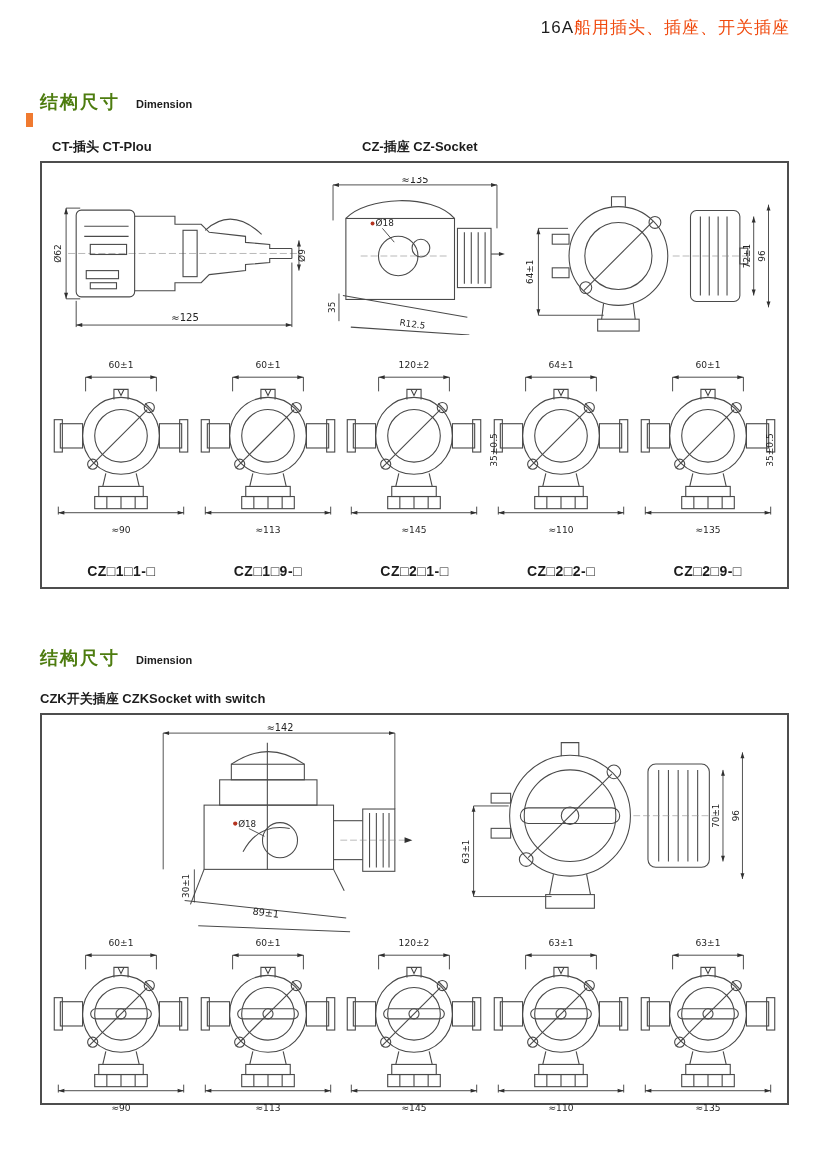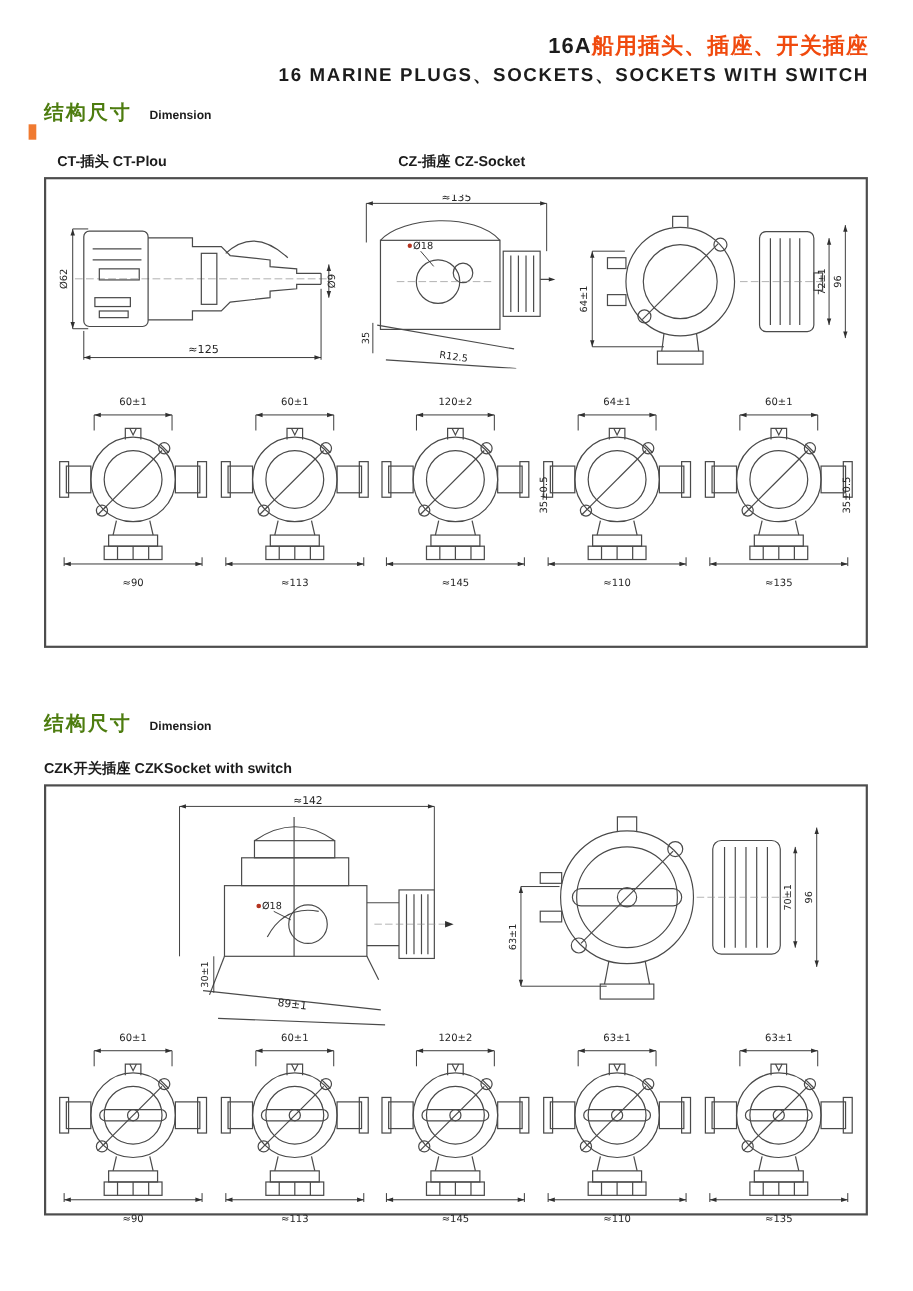--- a/index.html
+++ b/index.html
@@ -3,21 +3,21 @@
 <meta charset="utf-8">
 <style>
   * { margin:0; padding:0; box-sizing:border-box; }
   html,body { background:#ffffff; }
   body {
     width:830px; height:1174px; position:relative; overflow:hidden;
     font-family:"Liberation Sans","DejaVu Sans",sans-serif; color:#1c1c1c;
   }
   
   .title-block { position:absolute; top:16px; left:42px; right:40px; text-align:right; }
-  .title-line1 { font-size:20px; font-weight:bold; letter-spacing:1px; white-space:nowrap;margin-top:12px; }
+  .title-line1 { font-size:17px; font-weight:normal; letter-spacing:1px; white-space:nowrap; }
   .title-line1 .cn { color:#f04a0e; }
   .title-line2 { font-size:17px; font-weight:bold; letter-spacing:1.5px; margin-top:2px; white-space:nowrap; }
   .section-heading { position:absolute; left:40px; white-space:nowrap; }
   .section-heading .cn { color:#4d7c0f; font-size:18px; font-weight:bold; letter-spacing:2px; }
   .section-heading .en { color:#1c1c1c; font-size:11px; font-weight:bold; margin-left:16px; }
   #heading1 { top:90px; }
   #heading2 { top:646px; }
   .orange-tick { position:absolute; left:26px; top:113px; width:7px; height:14px; background:#f07a30; }
   .sub-labels { position:absolute; left:52px; top:138px; width:750px; font-size:13px; font-weight:bold; }
   .sub-labels .lbl-right { position:absolute; left:310px; top:0; }
@@ -87,21 +87,20 @@
       <polygon class="arr" points="8,138 14,136 14,140"></polygon>
         <polygon class="arr" points="132,138 126,136 126,140"></polygon>
       <line class="dl" x1="8" y1="132" x2="8" y2="140"></line>
         <line class="dl" x1="132" y1="132" x2="132" y2="140"></line>
     </symbol>
   </defs>
 </svg>
 
 <div class="title-block">
   <div class="title-line1"><span>16A</span><span class="cn">船用插头、插座、开关插座</span></div>
-  <div class="title-line2">16 MARINE PLUGS、SOCKETS、SOCKETS WITH  SWITCH</div>
 </div>
 
 <div class="section-heading" id="heading1">
   <span class="cn">结构尺寸</span><span class="en">Dimension</span>
 </div>
 <div class="orange-tick"></div>
 <div class="sub-labels">
   <span>CT-插头  CT-Plou</span>
   <span class="lbl-right">CZ-插座  CZ-Socket</span>
 </div>
@@ -228,20 +227,27 @@
       <text x="70" y="172" text-anchor="middle">≈110</text>
     </svg>
     <svg viewBox="0 0 140 178" width="142" height="180">
       <text x="70" y="9" text-anchor="middle">60±1</text>
       <use href="#sym-socket" x="0" y="14" width="140" height="140"></use>
       <text transform="rotate(-90 134 90)" x="134" y="90" text-anchor="middle">35±0.5</text>
       <text x="70" y="172" text-anchor="middle">≈135</text>
     </svg>
   </div>
 
+  <div class="modelrow">
+    <span>CZ□1□1-□</span>
+    <span>CZ□1□9-□</span>
+    <span>CZ□2□1-□</span>
+    <span>CZ□2□2-□</span>
+    <span>CZ□2□9-□</span>
+  </div>
 </div>
 
 <div class="section-heading" id="heading2">
   <span class="cn">结构尺寸</span><span class="en">Dimension</span>
 </div>
 <div id="label2">CZK开关插座  CZKSocket with switch</div>
 
 <div class="frame" id="box2">
   <div class="toprow2">
 

